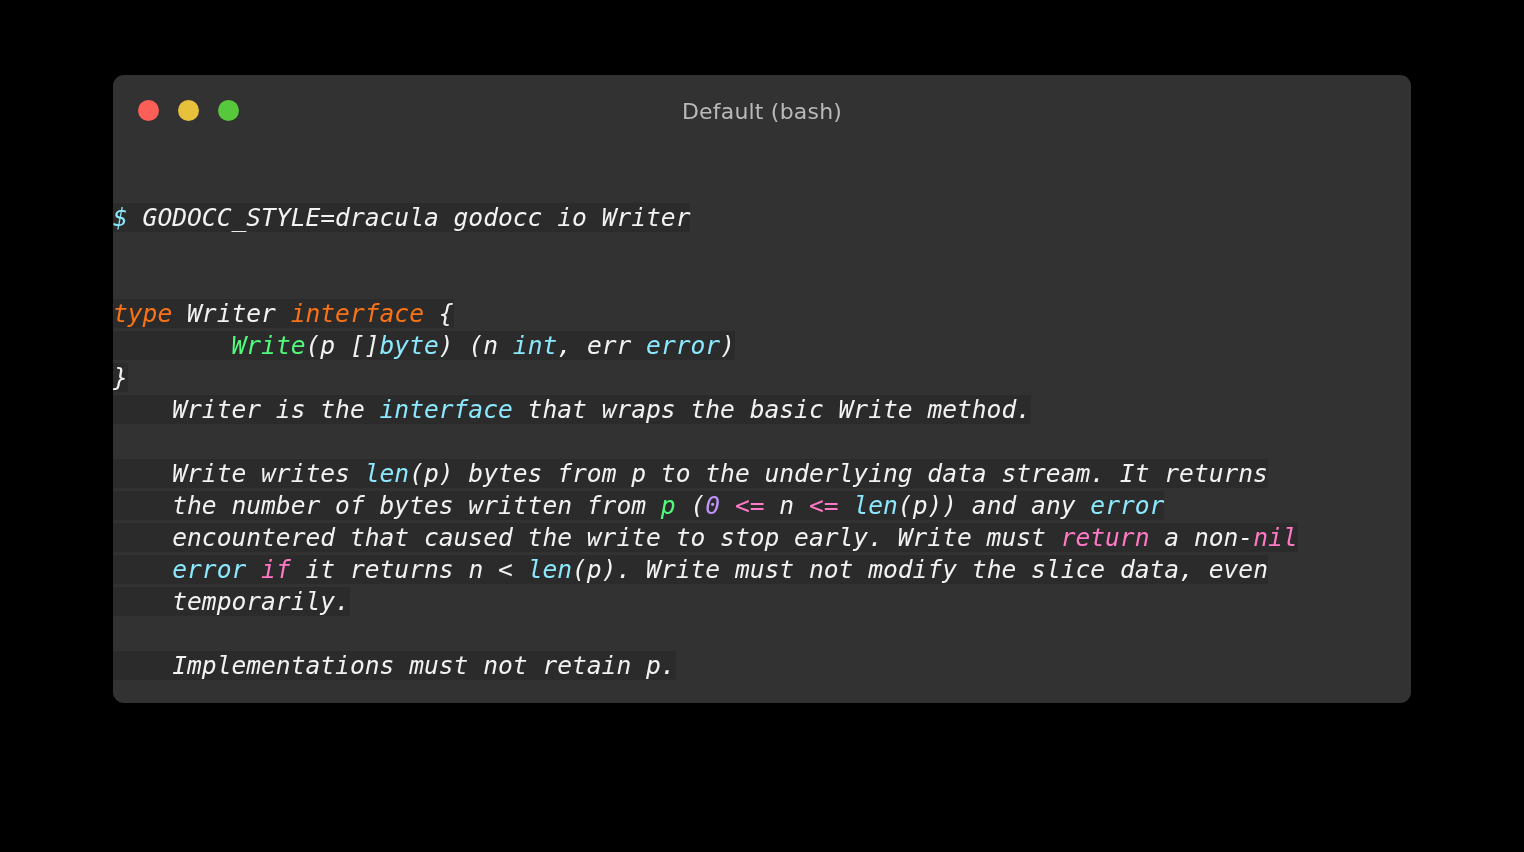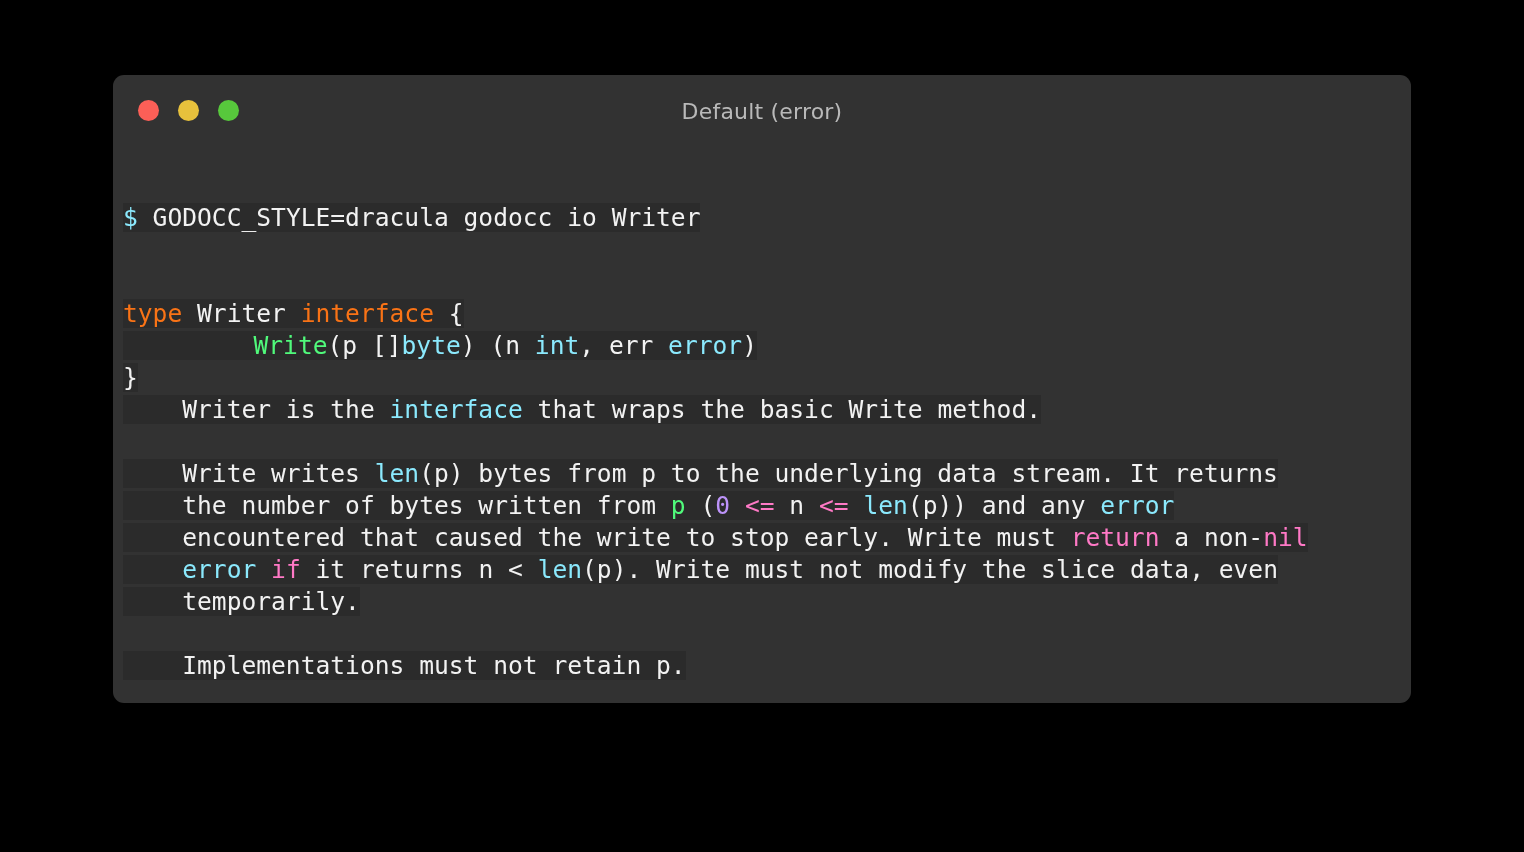--- a/index.html
+++ b/index.html
@@ -71,50 +71,50 @@
     padding: 0 0 0 0;
     font-family: "DejaVu Sans Mono", monospace;
     font-size: 24.6px;
     line-height: 32px;
     color: #f2f2f2;
     white-space: pre;
   }
 
   .line {
     height: 32px;
-    padding-left: 10px;
     white-space: pre;
+    font-style: italic;
   }
 
   
   .cells {
     background: #2b2b2b;
   }
 
   .c-prompt { color: #8be9fd; }
   .c-key    { color: #f97316; }
   .c-type   { color: #8be9fd; }
-  .c-fn     { color: #50fa7b; margin-left: 12px; }
+  .c-fn     { color: #50fa7b; }
   .c-var    { color: #50fa7b; }
   .c-num    { color: #bd93f9; }
   .c-op     { color: #ff79c6; }
   .c-plain  { color: #f2f2f2; }
 </style>
 </head>
 <body>
 
 <div id="window">
 
   <div id="titlebar">
     <div class="lights">
       <div class="light close"></div>
       <div class="light min"></div>
       <div class="light max"></div>
     </div>
-    <div id="window-title">Default (error)</div>
+    <div id="window-title">Default (bash)</div>
   </div>
 
   <div id="terminal">
     <div class="line"><span class="cells"><span class="c-prompt">$</span><span class="c-plain"> GODOCC_STYLE=dracula godocc io Writer</span></span></div>
     <div id="output-lines"><div class="line"><span class="cells"><span class="c-key">type</span><span class="c-plain"> Writer </span><span class="c-key">interface</span><span class="c-plain"> {</span></span></div><div class="line"><span class="cells"><span class="c-plain">        </span><span class="c-fn">Write</span><span class="c-plain">(p []</span><span class="c-type">byte</span><span class="c-plain">) (n </span><span class="c-type">int</span><span class="c-plain">, err </span><span class="c-type">error</span><span class="c-plain">)</span></span></div><div class="line"><span class="cells"><span class="c-plain">}</span></span></div><div class="line"><span class="cells"><span class="c-plain">    Writer is the </span><span class="c-type">interface</span><span class="c-plain"> that wraps the basic Write method.</span></span></div><div class="line">&nbsp;</div><div class="line"><span class="cells"><span class="c-plain">    Write writes </span><span class="c-type">len</span><span class="c-plain">(p) bytes from p to the underlying data stream. It returns</span></span></div><div class="line"><span class="cells"><span class="c-plain">    the number of bytes written from </span><span class="c-var">p</span><span class="c-plain"> (</span><span class="c-num">0</span><span class="c-plain"> </span><span class="c-op">&lt;=</span><span class="c-plain"> n </span><span class="c-op">&lt;=</span><span class="c-plain"> </span><span class="c-type">len</span><span class="c-plain">(p)) and any </span><span class="c-type">error</span></span></div><div class="line"><span class="cells"><span class="c-plain">    encountered that caused the write to stop early. Write must </span><span class="c-op">return</span><span class="c-plain"> a non-</span><span class="c-op">nil</span></span></div><div class="line"><span class="cells"><span class="c-plain">    </span><span class="c-type">error</span><span class="c-plain"> </span><span class="c-op">if</span><span class="c-plain"> it returns n &lt; </span><span class="c-type">len</span><span class="c-plain">(p). Write must not modify the slice data, even</span></span></div><div class="line"><span class="cells"><span class="c-plain">    temporarily.</span></span></div><div class="line">&nbsp;</div><div class="line"><span class="cells"><span class="c-plain">    Implementations must not retain p.</span></span></div><div class="line">&nbsp;</div></div>
     
   </div>
 
 </div>
 

